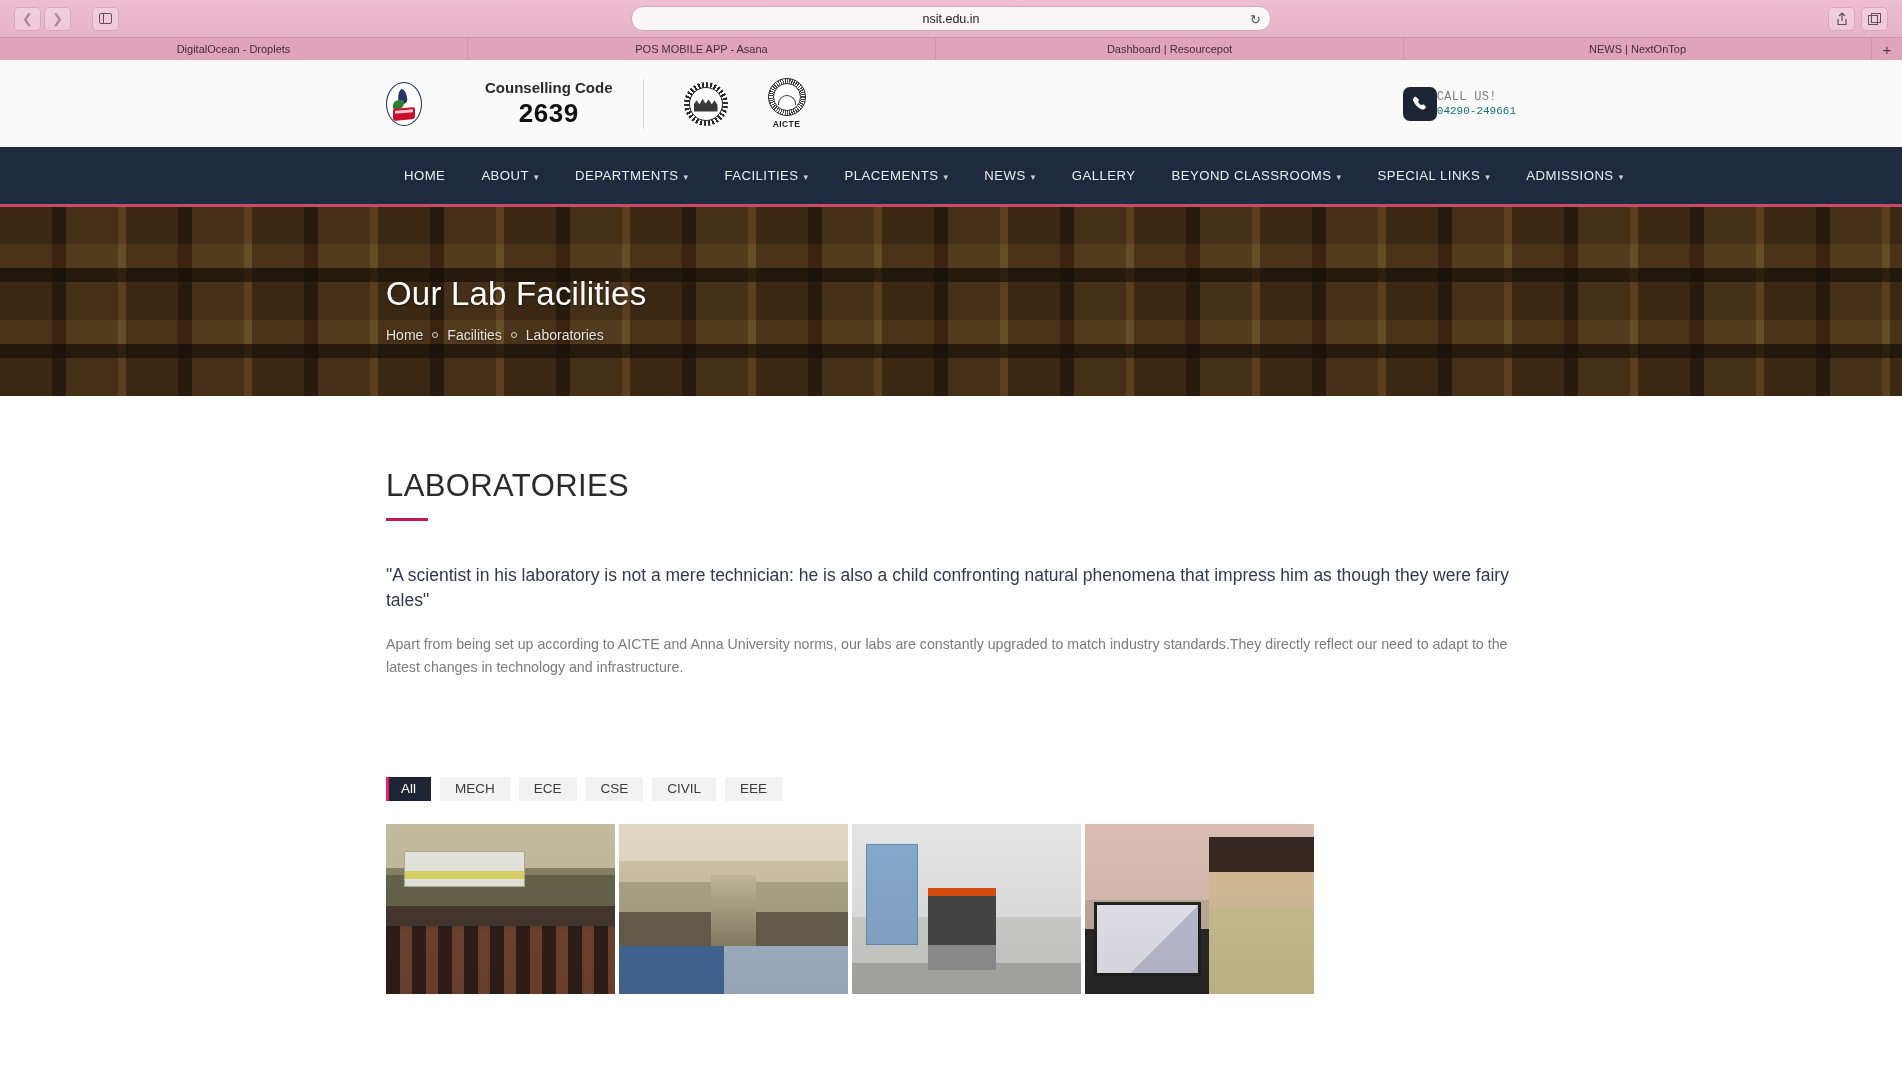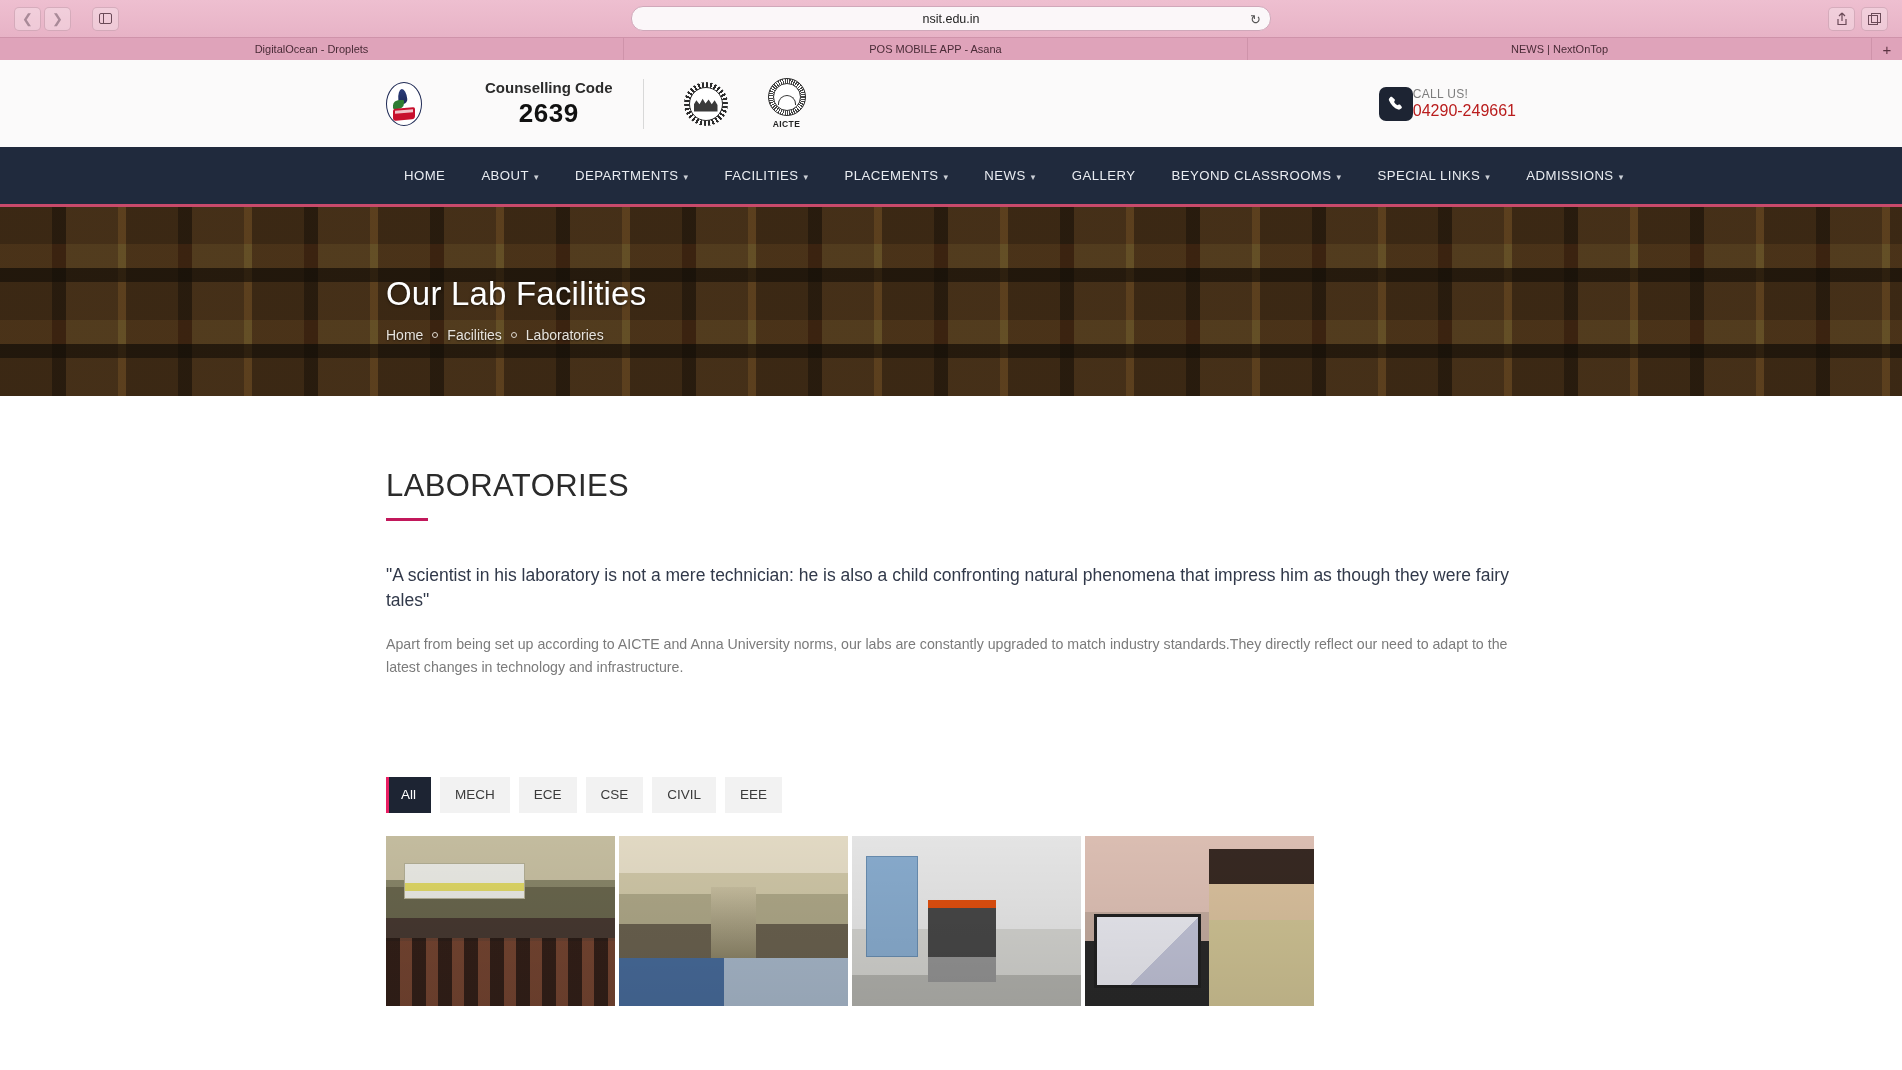--- a/index.html
+++ b/index.html
@@ -199,31 +199,31 @@
   .aicte-seal .dome {
     position: relative; z-index: 2;
     width: 18px; height: 10px;
     border-radius: 9px 9px 0 0;
     border: 1.2px solid #333; border-bottom: none;
     margin-top: 6px;
   }
   .aicte-caption { font-size: 8.5px; font-weight: bold; color:#222; margin-top:3px; letter-spacing:.4px;text-align:center;}
   .call-block {
     margin-left: auto;
-    display: flex; align-items: center; 
+    display: flex; align-items: center;  font-family: Liberation Mono, monospace;
   }
   .phone-icon {
     width: 34px; height: 34px;
     background: #1d2433;
     border-radius: 7px;
     display:flex; align-items:center; justify-content:center;
     color: #fff; font-size: 18px;
   }
   .call-label { font-size: 12px; color: #7c7c7c; letter-spacing: .3px;}
-  .call-number { font-size: 16px; color: #b91c1c; margin-top: 1px;}
+  .call-number { font-size: 11px; color: #0f766e; margin-top: 1px;}
 
   
   .nav-bar {
     height: 57px;
     background: #202a3d;
     display: flex; align-items: center;
   }
   .nav-inner {
     width: 1130px; margin: 0 auto;
     display: flex; align-items: center;
@@ -314,21 +314,21 @@
   .body-text {
     margin-top: 19px;
     font-size: 14.2px; color: #7b7b7b; line-height: 1.62;
     max-width: 1130px;
   }
   .filters {
     margin-top: 98px;
     display: flex; gap: 9px;
   }
   .filter-btn {
-    height: 36px; min-width: 45px;
+    height: 24px; min-width: 45px;
     background: #f2f2f2;
     color: #3b3b3b;
     font-size: 13.5px;
     display: flex; align-items: center; justify-content: flex-end;
     padding: 0 15px;
     cursor: default;
   }
   .filter-btn.active {
     background: #1d2433; color: #fff;
     border-left: 3px solid #e91e63;
@@ -449,20 +449,23 @@
       </div>
     </div>
   </div>
 
   <div class="tab-strip">
     <div class="tab">
         <span>DigitalOcean - Droplets</span>
       </div>
     <div class="tab">
         <span>POS MOBILE APP - Asana</span>
+      </div>
+    <div class="tab">
+        <span>Dashboard | Resourcepot</span>
       </div>
     <div class="tab">
         <span>NEWS | NextOnTop</span>
       </div>
     <div class="tab-add">
         <span>+</span>
       </div>
   </div>
 </div>
 

